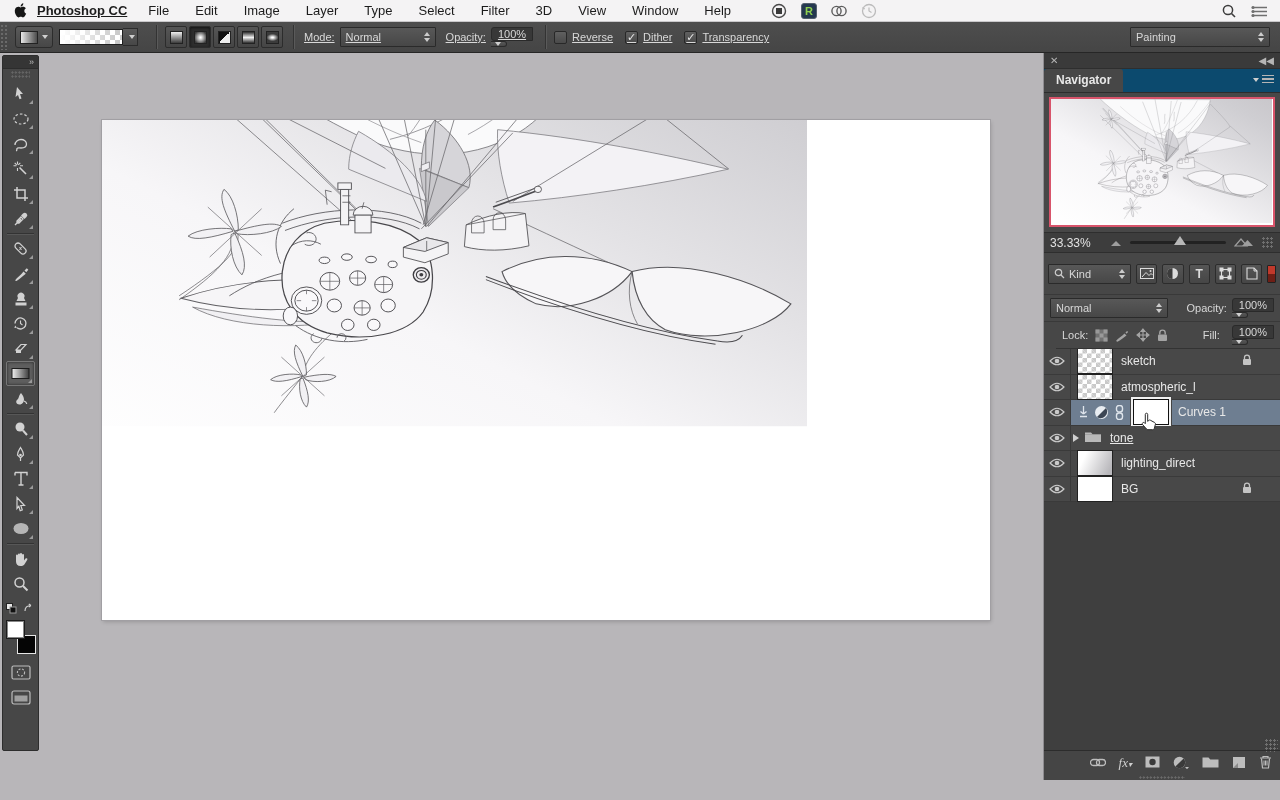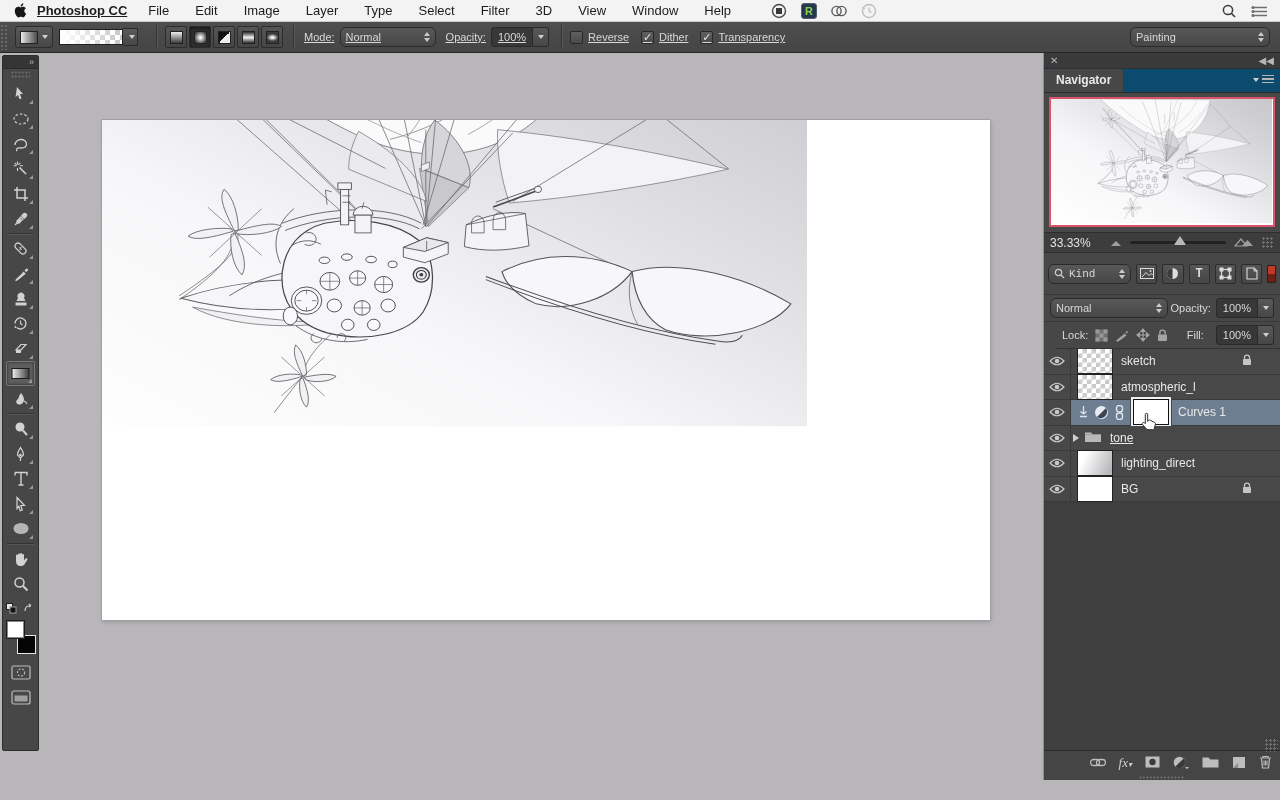--- a/index.html
+++ b/index.html
@@ -27,26 +27,26 @@
   .sep { width:1px; height:24px; background:#333; box-shadow:1px 0 0 #5a5a5a; margin:0 8px; }
   .gstyle { width:22px; height:22px; border:1px solid #2c2c2c; border-radius:2px; background:linear-gradient(#565656,#454545); display:flex; align-items:center; justify-content:center; margin-right:2px; }
   .gstyle.sel { background:#2e2e2e; box-shadow:inset 0 1px 3px #111; }
   .gstyle .gi { width:13px; height:13px; border:1px solid #222; }
   .gi-linear { background:linear-gradient(180deg,#f0f0f0,#3b3b3b); }
   .gi-radial { background:radial-gradient(circle,#ffffff 5%,#3b3b3b 85%); }
   .gi-angle { background:linear-gradient(135deg,#101010 50%,#ededed 50%); }
   .gi-reflect { background:linear-gradient(180deg,#2d2d2d,#f0f0f0 50%,#2d2d2d); }
   .gi-diamond { background:radial-gradient(ellipse 70% 45%,#fff 10%,#3b3b3b 75%); }
   .ob-label { margin:0 5px 0 2px; }
-  .dropdown { display:flex; align-items:center; justify-content:space-between; background:linear-gradient(#585858,#474747); border:1px solid #2a2a2a; border-radius:6px; height:20px; padding:0 5px; }
+  .dropdown { display:flex; align-items:center; justify-content:space-between; background:linear-gradient(#585858,#474747); border:1px solid #2a2a2a; border-radius:1px; height:20px; padding:0 5px; }
   .ud-arrows { display:flex; flex-direction:column; gap:2px; margin-left:8px; }
   .ud-arrows i { width:0; height:0; border-left:3.5px solid transparent; border-right:3.5px solid transparent; display:block; }
   .ud-arrows .up { border-bottom:4px solid #ccc; }
   .ud-arrows .dn { border-top:4px solid #ccc; }
-  .combo { display:flex; height:20px; margin-right:4px; }
+  .combo { display:flex; height:20px; margin-right:4px;flex-direction:column; }
   .combo .val { background:#383838; border:1px solid #2a2a2a; border-radius:3px 0 0 3px; padding:0 6px; display:flex; align-items:center; min-width:40px; }
   .combo .dbtn { width:16px; background:linear-gradient(#585858,#474747); border:1px solid #2a2a2a; border-left:none; border-radius:0 3px 3px 0; display:flex; align-items:center; justify-content:center; }
   .cb { display:flex; align-items:center; margin-right:12px; }
   .cb .box { width:13px; height:13px; background:linear-gradient(#606060,#4a4a4a); border:1px solid #282828; border-radius:2px; margin-right:5px; display:flex; align-items:center; justify-content:center; color:#e8e8e8; font-size:11px; line-height:11px; }
   .ws-dd { position:absolute; right:10px; width:140px; }
 
   
   .toolbar { position:absolute; left:2px; top:55px; width:37px; height:696px; background:#474747; border:1px solid #2d2d2d; border-radius:2px; z-index:20; }
   .tb-top { height:13px; background:#353535; color:#bbb; font-size:9px; text-align:right; padding-right:4px; line-height:13px; border-bottom:1px solid #2c2c2c; }
   .tb-grip { height:8px; margin:2px 8px; background:radial-gradient(circle at 1.5px 1.5px,#666 1px,transparent 1.2px); background-size:3.5px 4px; }
@@ -73,21 +73,21 @@
   .panel-menu { position:absolute; right:6px; top:6px; display:flex; align-items:center; gap:3px; }
   .pm-lines { width:12px; height:9px; background:repeating-linear-gradient(#b5b5b5 0 1.5px,transparent 1.5px 3.5px); }
   .nav-thumb-wrap { padding:4px 5px 5px; background:#474747; }
   .nav-thumb { border:2px solid #d8546b; background:#fff; }
   .nav-zoomrow { height:21px; background:#3d3d3d; border-top:1px solid #2e2e2e; border-bottom:1px solid #2e2e2e; display:flex; align-items:center; padding:0 6px; gap:8px; }
   .nav-zoomrow .ztext { font-size:12px; color:#e2e2e2; width:52px; }
   .slider { flex:1; height:3px; background:#222; border-radius:2px; position:relative; }
   .slider .thumb { position:absolute; left:46%; top:-5px; width:0; height:0; border-left:6px solid transparent; border-right:6px solid transparent; border-bottom:9px solid #b8b8b8; }
   .grip-sq { width:12px; height:12px; background:radial-gradient(circle at 1.5px 1.5px,#6f6f6f 1px,transparent 1.2px); background-size:4px 4px; }
 
-  .filterrow { height:42px; display:flex; align-items:center; padding:0 4px; gap:5px; border-bottom:1px solid #393939;font-family:Liberation Mono, monospace; }
+  .filterrow { height:42px; display:flex; align-items:center; padding:0 4px; gap:5px; border-bottom:1px solid #393939; }
   .kind-dd { width:86px; height:20px; }
   .ficon { width:22px; height:20px; background:linear-gradient(#555,#464646); border:1px solid #2c2c2c; border-radius:2px; display:flex; align-items:center; justify-content:center; color:#ddd; font-size:12px; }
   .red-toggle { width:9px; height:18px; margin-left:auto; background:linear-gradient(#c0392b 50%,#6e1f16 50%); border:1px solid #222; border-radius:1px; }
   .blendrow { height:27px; display:flex; align-items:center; padding:0 6px; border-bottom:1px solid #393939; }
   .blend-dd { width:118px; height:20px; }
   .lockrow { height:27px; display:flex; align-items:center; padding:0 6px; gap:7px; border-bottom:1px solid #333;margin-left:12px; }
   .lk { opacity:.85; display:flex; align-items:center; }
 
   .layerslist { flex:1; background:#3f3f3f; overflow:hidden; }
   .lrow { height:25.5px; display:flex; align-items:center; background:#484848; border-bottom:1px solid #3a3a3a; position:relative; }

